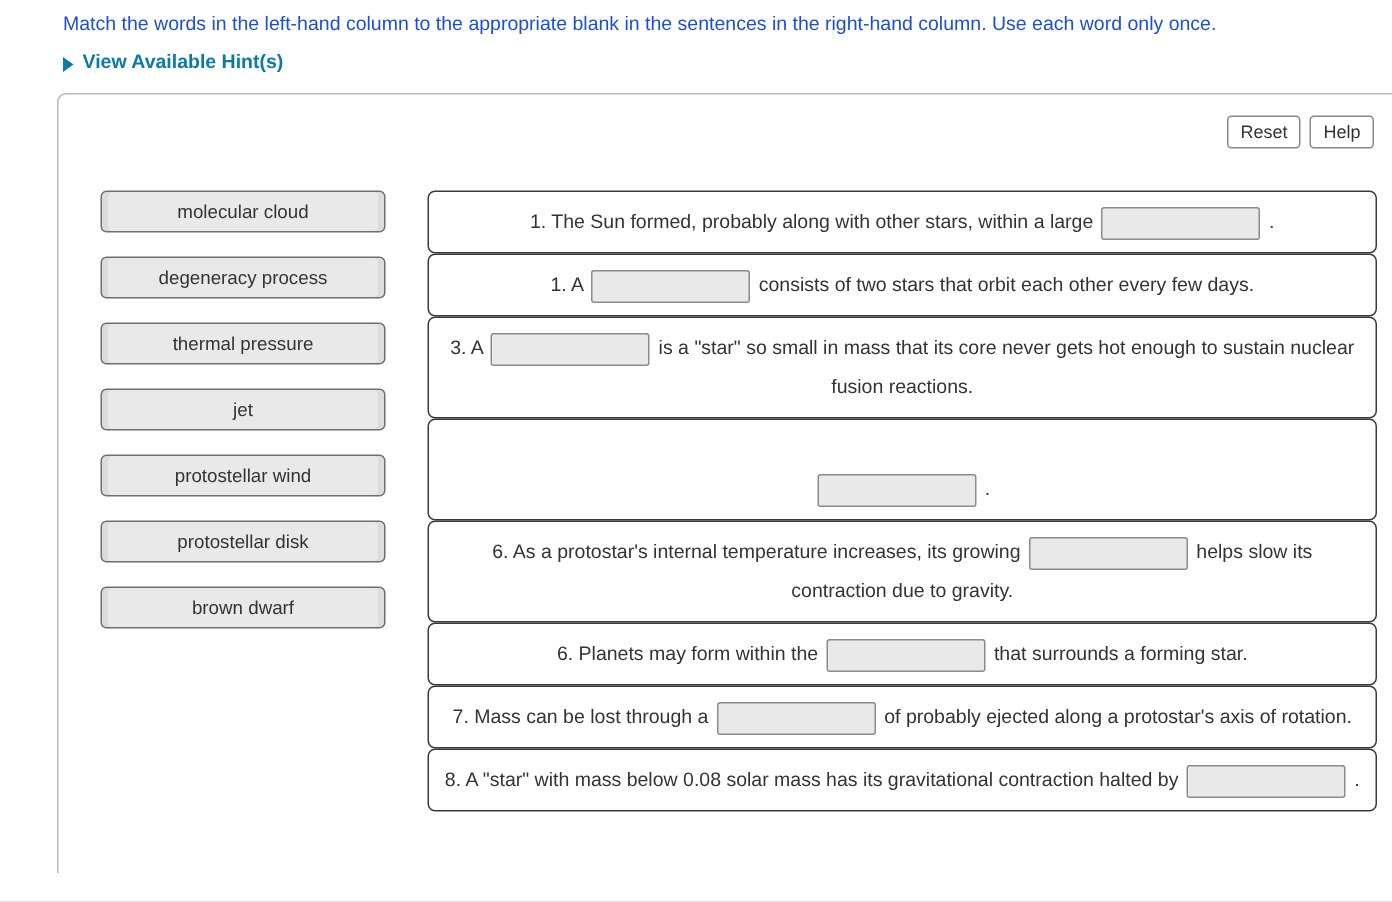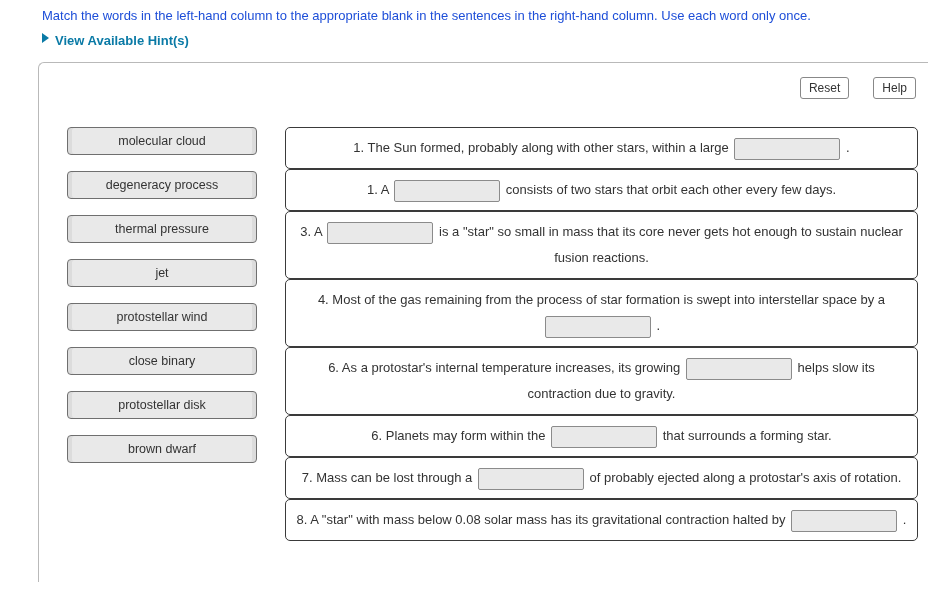--- a/index.html
+++ b/index.html
@@ -16,21 +16,21 @@
     padding: 0 12px 10px 42px;
     color: #1d4ed8;
     font-size: 13px;
   }
   .hints-link {
     color: #0a7aa6;
     font-weight: bold;
     font-size: 13px;
     padding: 0 12px 14px 42px;
     display: flex;
-    align-items: flex-start;
+    align-items: flex-end;
     cursor: pointer;
   }
   .hints-link .tri {
     display: inline-block;
     width: 0; height: 0;
     border-top: 5px solid transparent;
     border-bottom: 5px solid transparent;
     border-left: 7px solid #0a7aa6;
     margin-right: 6px;
   }
@@ -41,21 +41,21 @@
     border-bottom: none;
     border-radius: 6px 0 0 0;
     padding: 14px 10px 24px 18px;
     position: relative;
     min-height: 520px;
     width: 890px;
   }
   .topbar {
     display: flex;
     justify-content: flex-end;
-    gap: 24px;
+    gap: 6px;
     margin-bottom: 28px;
     padding-right: 2px;
   }
   .btn {
     border: 1px solid #888;
     background: #fff;
     padding: 3px 8px;
     font-size: 12px;
     border-radius: 3px;
     cursor: pointer;
@@ -128,41 +128,40 @@
       <button class="btn">Help</button>
     </div>
 
     <div class="content">
       <div class="word-col">
         <div class="word-item">molecular cloud</div>
         <div class="word-item">degeneracy process</div>
         <div class="word-item">thermal pressure</div>
         <div class="word-item">jet</div>
         <div class="word-item">protostellar wind</div>
-        <div class="word-item">close binary</div>
         <div class="word-item">protostellar disk</div>
         <div class="word-item">brown dwarf</div>
       </div>
 
       <div class="sent-col">
 
         <div class="sentence">
           <span>1. The Sun formed, probably along with other stars, within a large </span><span class="blank"></span><span> .</span>
         </div>
 
         <div class="sentence">
           <span>1. A </span><span class="blank"></span><span> consists of two stars that orbit each other every few days.</span>
         </div>
 
         <div class="sentence">
           <span>3. A </span><span class="blank"></span><span> is a "star" so small in mass that its core never gets hot enough to sustain nuclear fusion reactions.</span>
         </div>
 
         <div class="sentence">
-          <span>4. Most of the gas remaining from the process of star formation is swept into interstellar space by a </span><br>
+          <br>
           <span class="blank"></span><span> .</span>
         </div>
 
         <div class="sentence">
           <span>6. As a protostar's internal temperature increases, its growing </span><span class="blank"></span><span> helps slow its contraction due to gravity.</span>
         </div>
 
         <div class="sentence">
           <span>6. Planets may form within the </span><span class="blank"></span><span> that surrounds a forming star.</span>
         </div>

